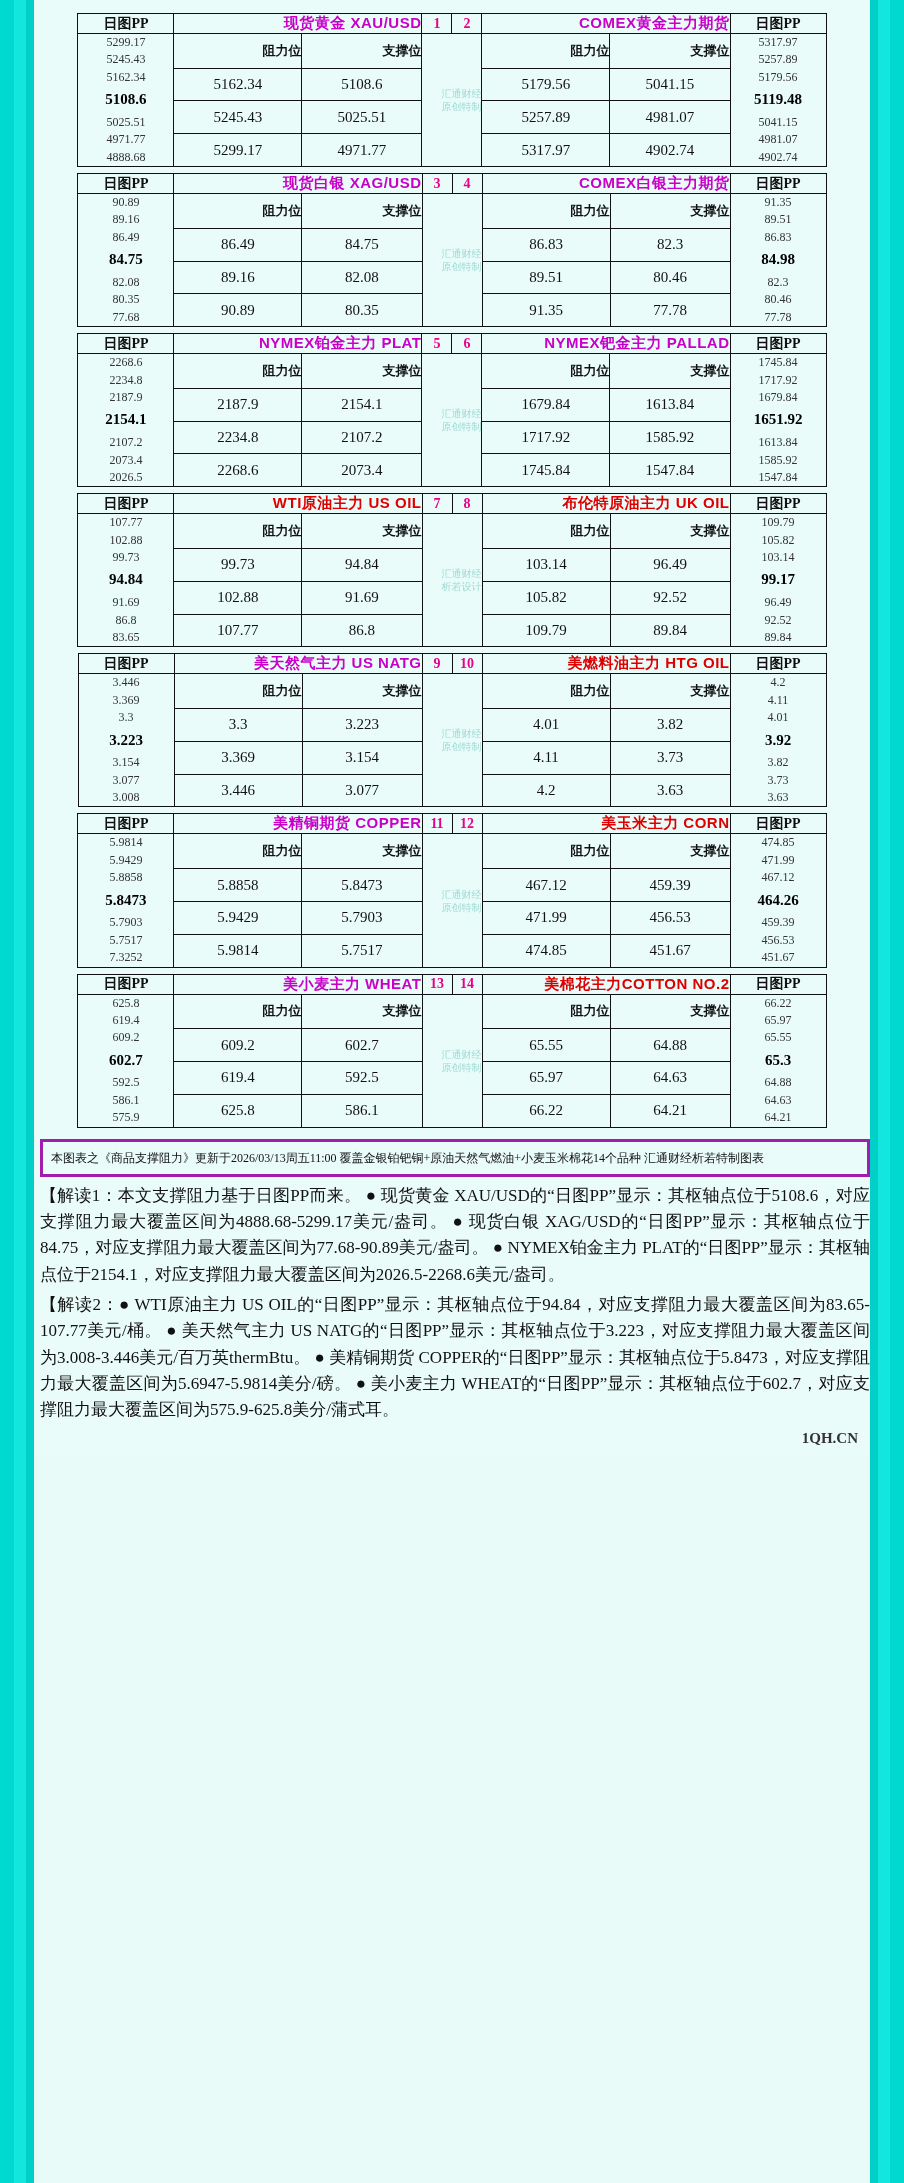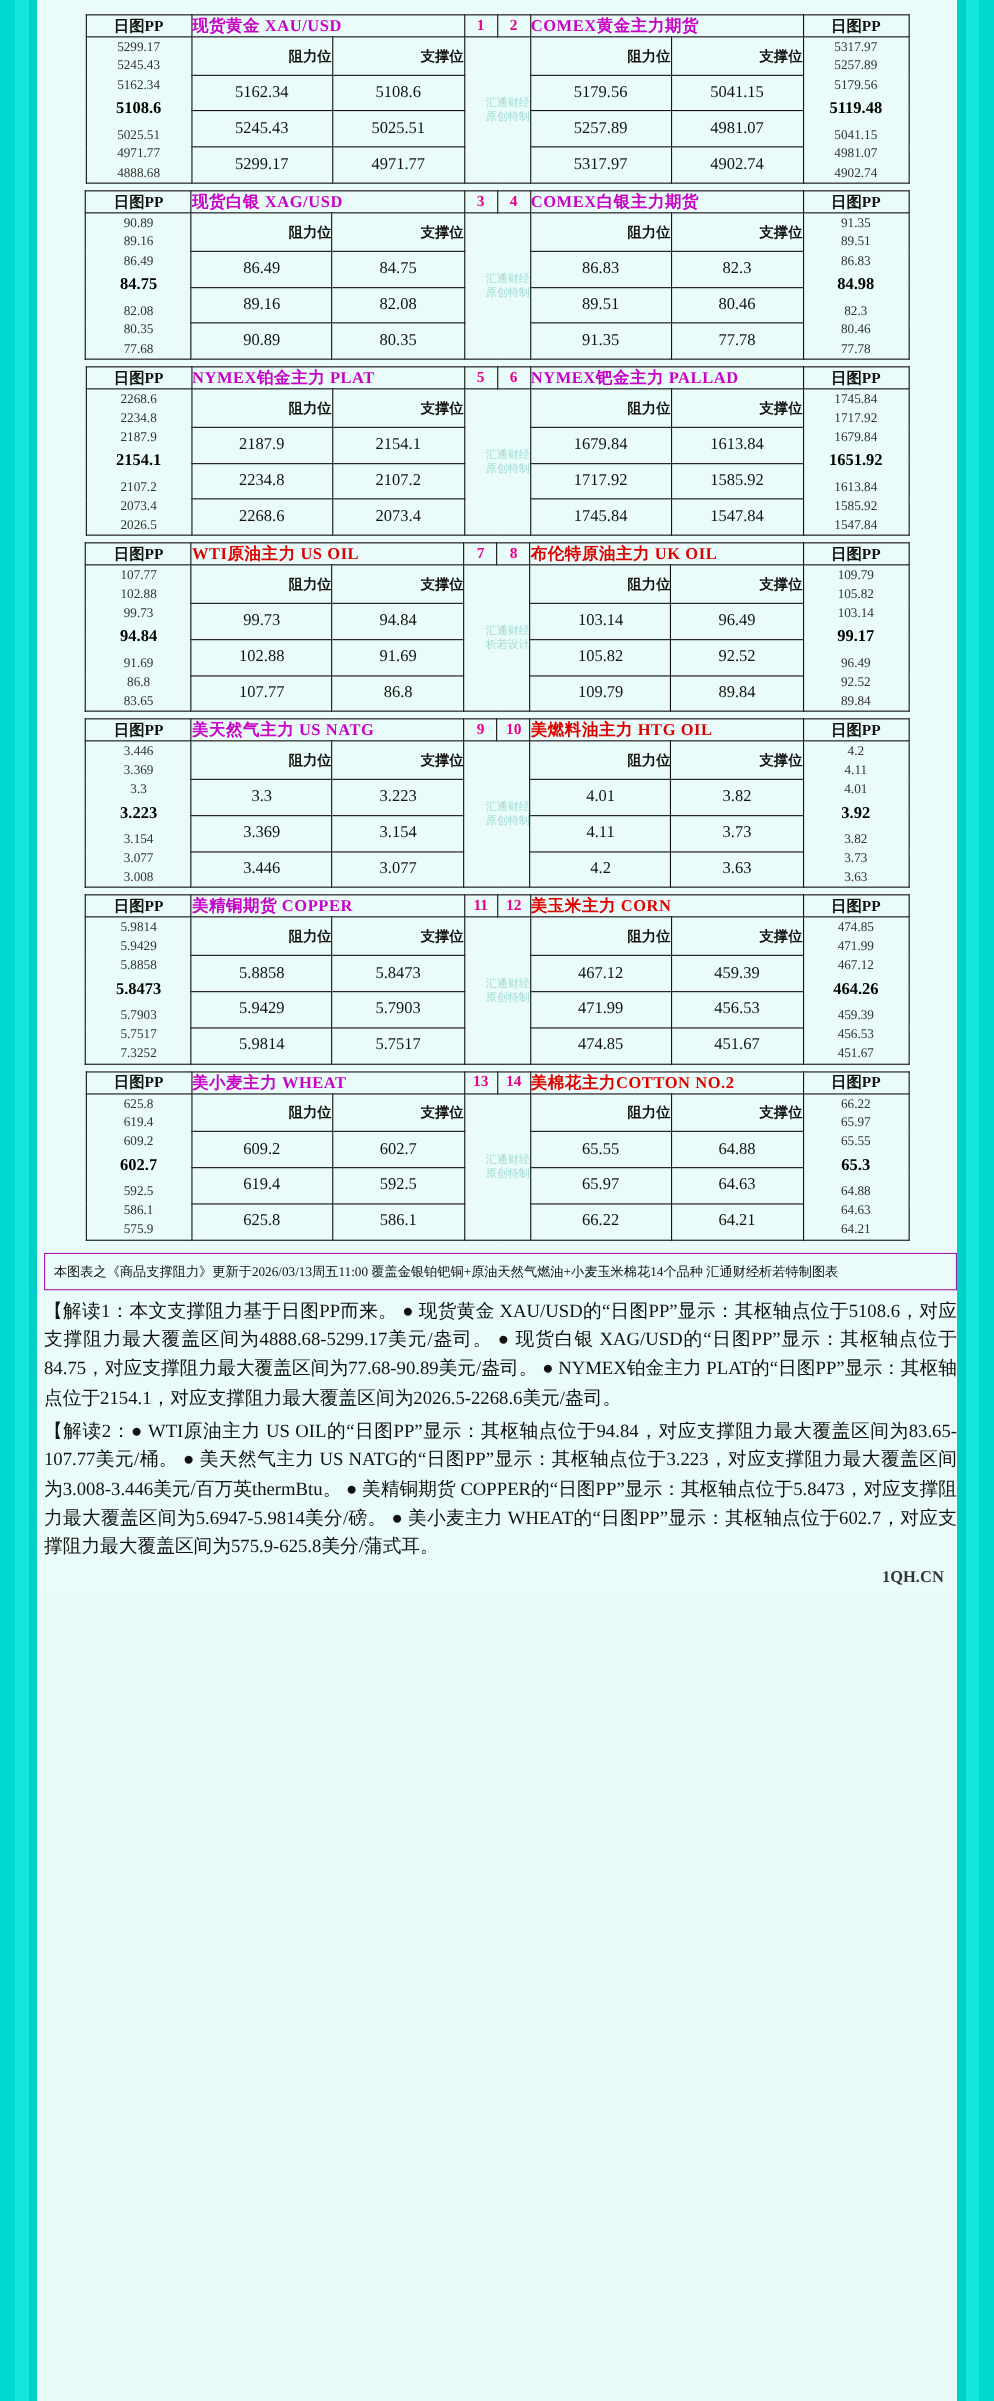--- a/index.html
+++ b/index.html
@@ -54,25 +54,25 @@
 
   .pp-head {
     text-align:center;
     font-weight:bold;
     font-size:14px;
     font-family:"Liberation Serif", serif;
     color:#111;
     padding:5px 0;
   }
   .name {
-    text-align:left;
+    text-align:right;
     font-weight:bold;
     font-size:15px;
     color:#c800c8;
-    font-family:Liberation Serif, serif;
+    font-family:Liberation Sans, sans-serif;
     padding:5px 0;
     letter-spacing:0.5px;
   }
   .name.red { color:#dd0000; }
   .sub-head {
     text-align:right;
     font-weight:bold;
     font-size:13px;
     color:#111;
     font-family:"Liberation Serif", serif;
@@ -112,21 +112,21 @@
     text-align:right;
     font-size:10px;
     color:#9fd9d4;
     line-height:1.3;
     font-family:"Liberation Serif", serif;
     padding-bottom:4px;
   }
   .footnote-box {
     width: 830px;
     margin: 8px auto 0 auto;
-    border: 1px solid #a21caf;
+    border: 3px solid #a21caf;
     padding: 7px 8px;
     font-size:12px;
     line-height:1.5;
     color:#111;
     font-family:"Liberation Serif", serif;
   }
   .notes {
     width: 830px;
     margin: 6px auto 0 auto;
     font-size:17px;

